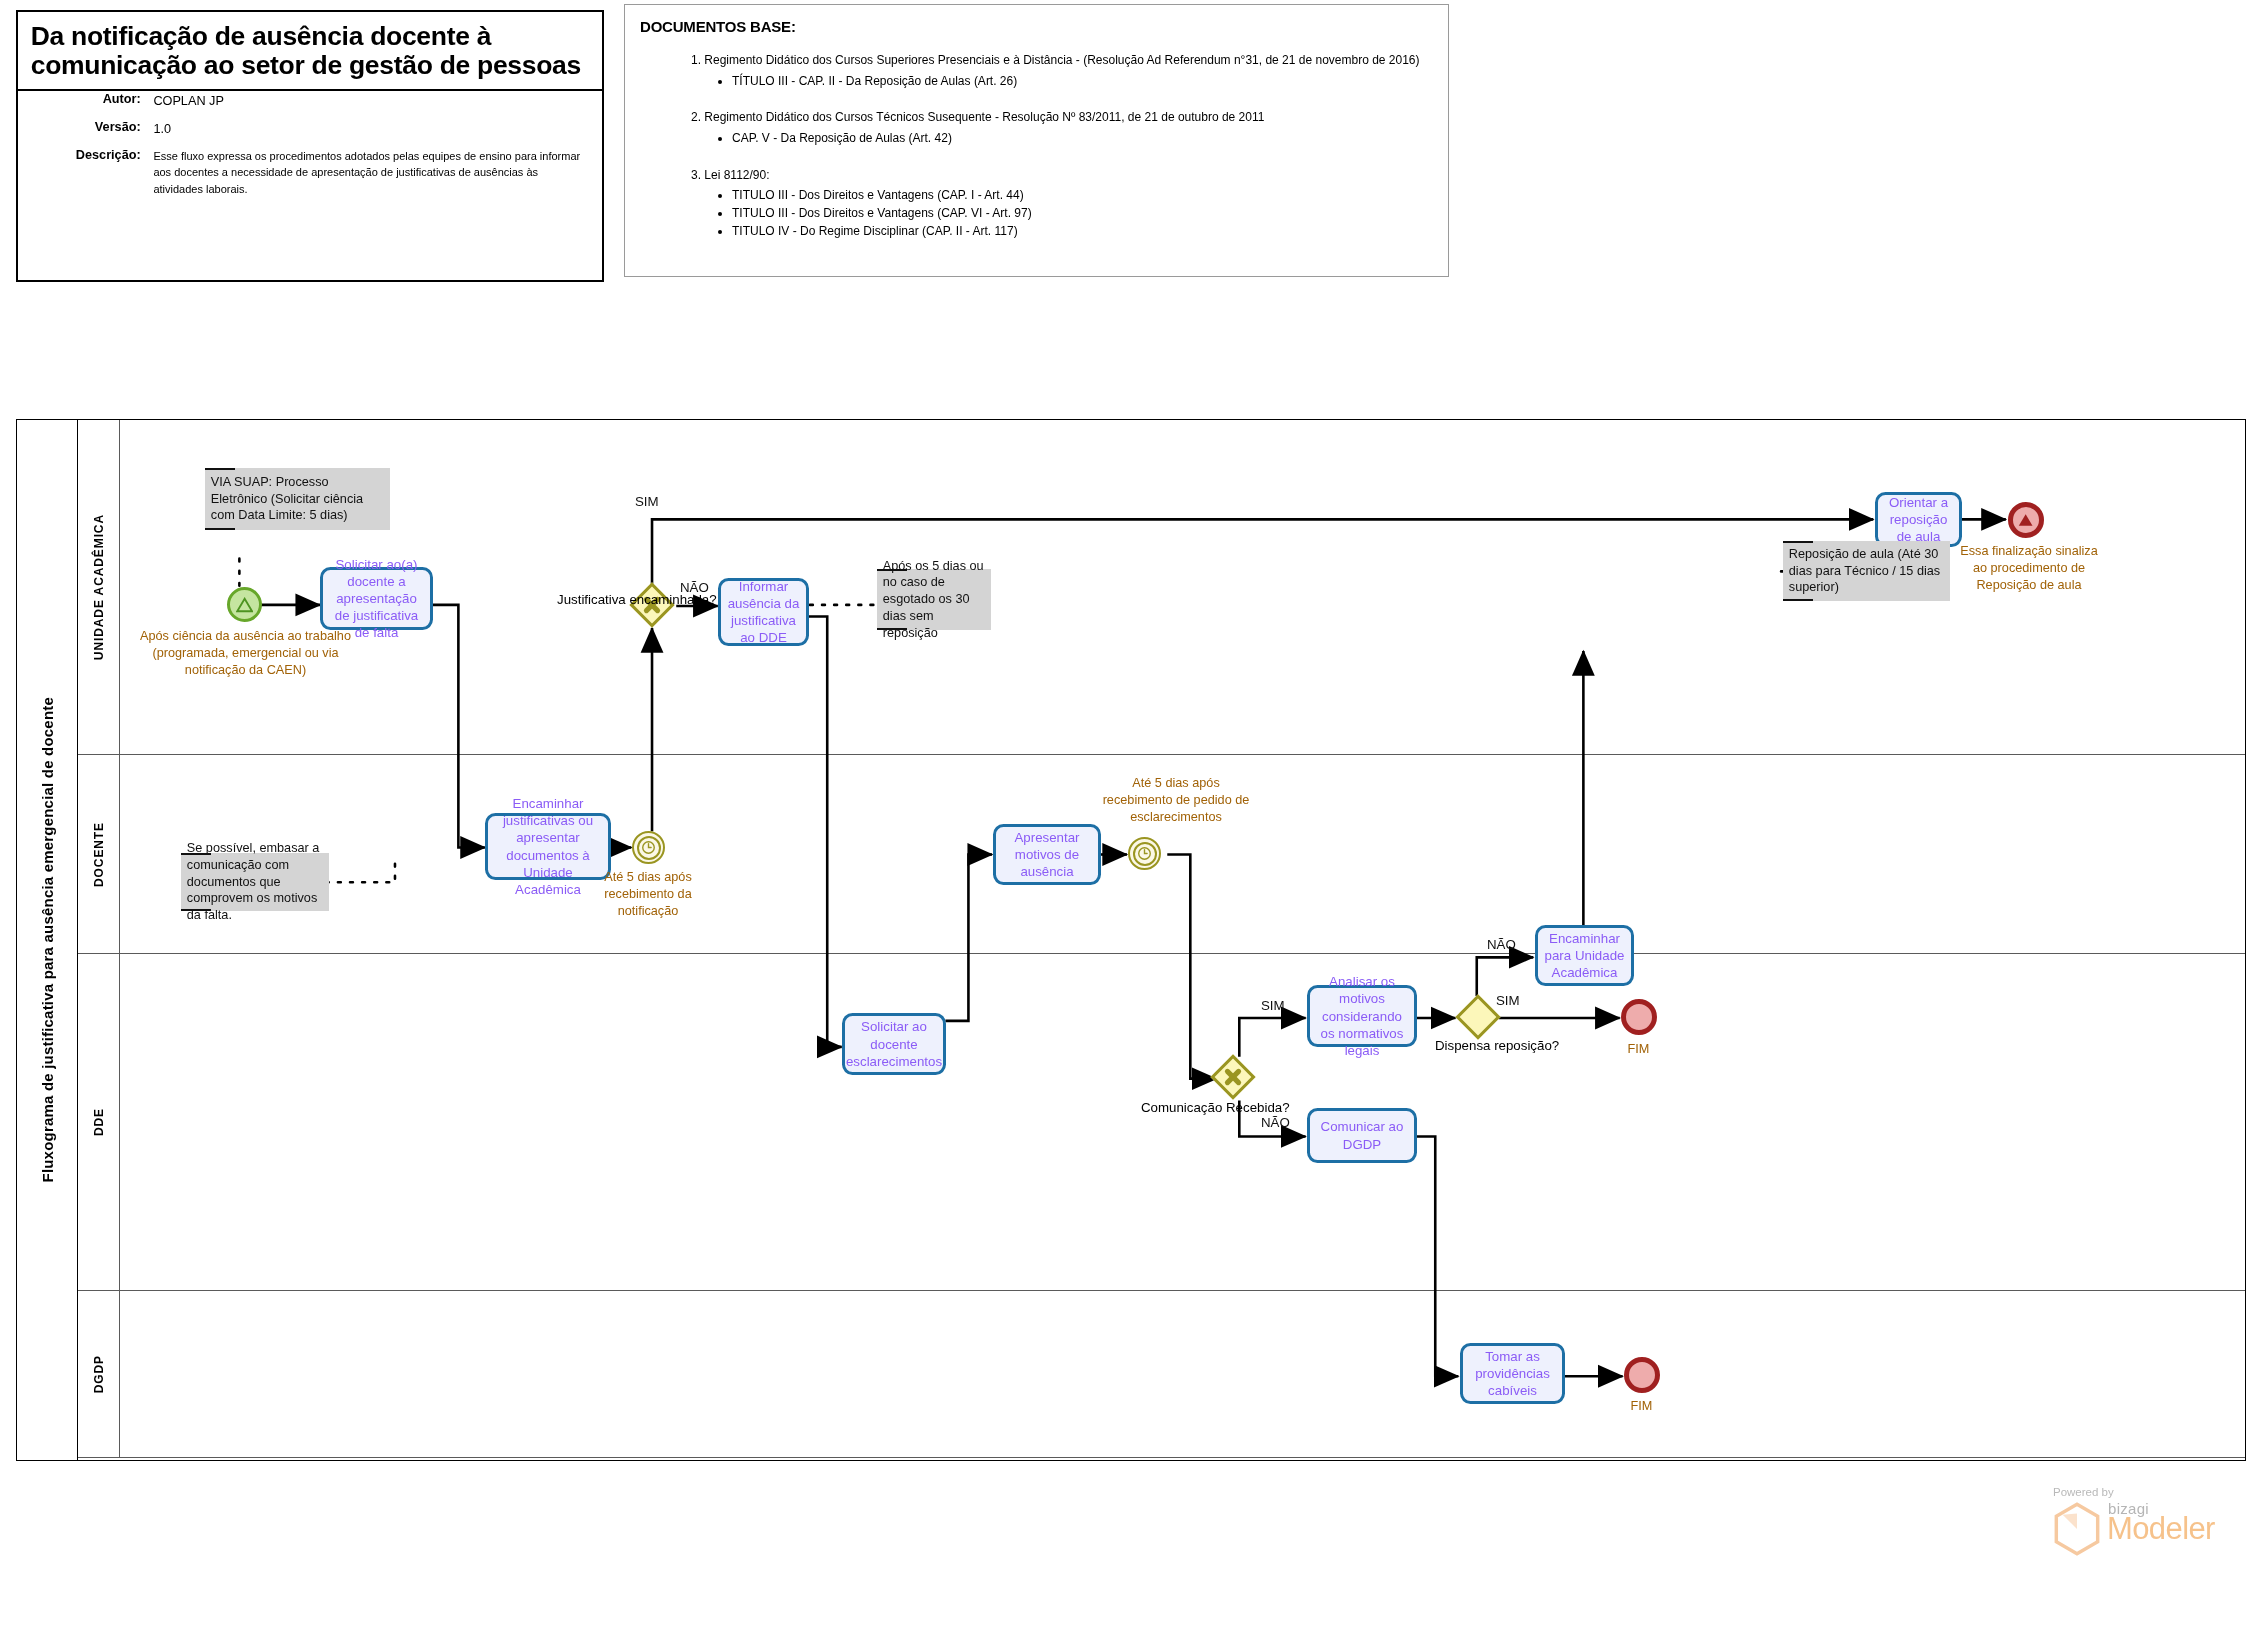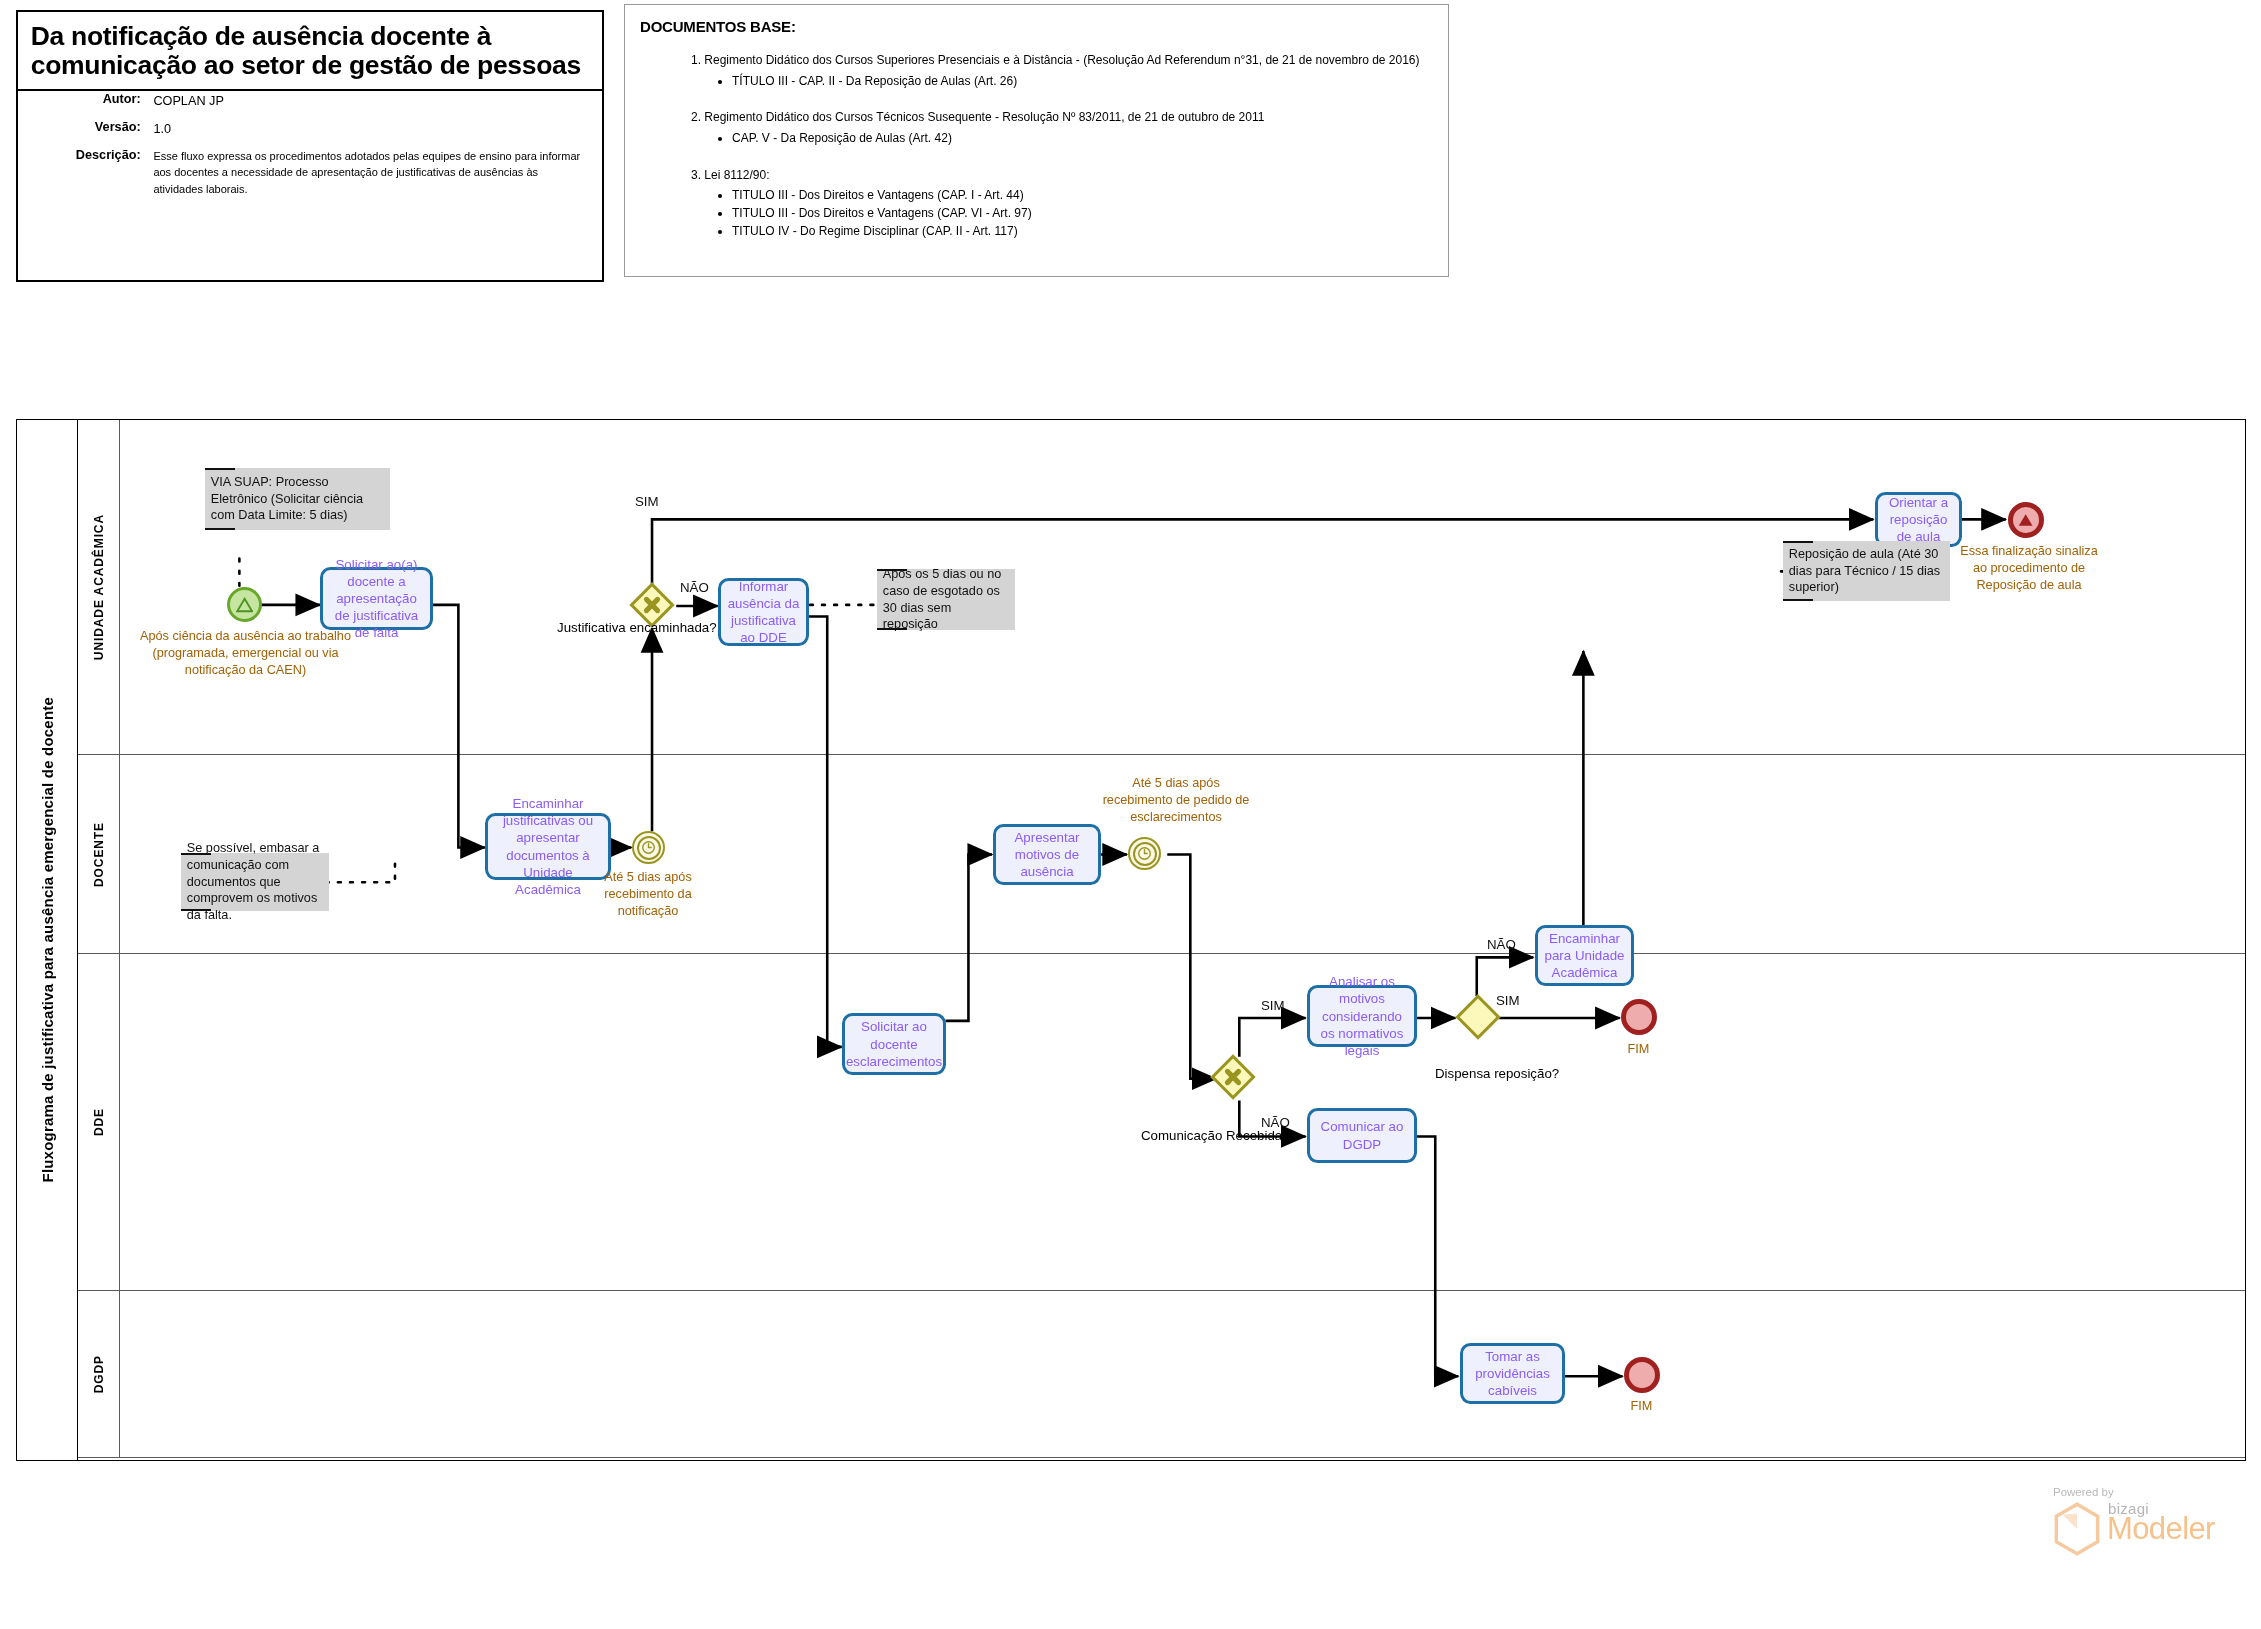--- a/index.html
+++ b/index.html
@@ -32,21 +32,21 @@
   .lane-hdr{position:absolute;left:0;top:0;width:42px;height:100%;box-sizing:border-box;display:flex;align-items:center;justify-content:center;border-right:1.7px solid #5a5a5a;}
   .lane-hdr span{writing-mode:vertical-rl;transform:rotate(180deg);font-size:12px;font-weight:bold;letter-spacing:0.9px;white-space:nowrap;}
 
   
   .node{position:absolute;}
   .task{border:3.5px solid #1d6fa5;background:#eef1fd;border-radius:10.4px;box-sizing:border-box;
         display:flex;align-items:center;justify-content:center;text-align:center;
         font-size:13.3px;line-height:1.28;padding:3.5px 4.6px;color:#8b5cf6;}
   .gateway{transform:rotate(45deg);background:#fcf7ba;border:3.5px solid #9a9521;box-sizing:border-box;}
   .gateway .gx{position:absolute;left:0;top:0;width:100%;height:100%;transform:rotate(-45deg);}
-  .gw-label{position:absolute;text-align:center;font-size:13.3px;line-height:1.25;white-space:nowrap;margin-top:28px;}
+  .gw-label{position:absolute;text-align:center;font-size:13.3px;line-height:1.25;white-space:nowrap;}
   .ev-start{border-radius:50%;background:#c5e5a0;border:3.5px solid #67a72a;box-sizing:border-box;display:flex;align-items:center;justify-content:center;}
   .ev-end{border-radius:50%;background:#eeacac;border:5.2px solid #a02020;box-sizing:border-box;display:flex;align-items:center;justify-content:center;}
   .ev-timer{border-radius:50%;background:#fbf8e6;border:2.9px solid #9a9521;box-sizing:border-box;display:flex;align-items:center;justify-content:center;}
   .ev-timer .inner{border-radius:50%;border:2.3px solid #9a9521;box-sizing:border-box;display:flex;align-items:center;justify-content:center;}
   .annot{background:#d4d4d4;box-sizing:border-box;display:flex;align-items:center;justify-content:center;text-align:left;
          font-size:12.7px;line-height:1.32;padding:3.5px 5.8px;color:#111;}
   .annot::before,.annot::after{content:"";position:absolute;left:0;width:30px;height:1.7px;background:#111;}
   .annot::before{top:0;}
   .annot::after{bottom:0;}
   .cap{position:absolute;text-align:center;font-size:12.7px;line-height:1.34;color:#a16207;}
@@ -207,21 +207,21 @@
         <svg class="gx" viewBox="0 0 56 56">
           <path d="M16,16 L40,40 M40,16 L16,40" stroke="#9a9521" stroke-width="11" stroke-linecap="round" fill="none"></path>
         </svg>
       </div>
       <div class="gw-label" style="left:479px;top:172px;width:87px;text-align:right;">Justificativa encaminhada?</div>
       <div class="flowlbl" style="left:602px;top:160px;">NÃO</div>
       <div class="flowlbl" style="left:557px;top:74px;">SIM</div>
 
       <div class="node task" style="left:640px;top:158px;width:91px;height:68px;">Informar ausência da justificativa ao DDE</div>
 
-      <div class="node annot" style="left:799px;top:149px;width:138px;height:61px;">Após os 5 dias ou no caso de esgotado os 30 dias sem reposição</div>
+      <div class="node annot" style="left:799px;top:149px;width:114px;height:61px;">Após os 5 dias ou no caso de esgotado os 30 dias sem reposição</div>
 
       <div class="node task" style="left:1797px;top:72px;width:87px;height:55px;">Orientar a reposição de aula</div>
 
       <div class="node annot" style="left:1705px;top:121px;width:167px;height:60px;">Reposição de aula (Até 30 dias para Técnico / 15 dias superior)</div>
 
       <div class="node ev-end" style="left:1930px;top:82px;width:36px;height:36px;">
         <svg width="17.3" height="16" viewBox="0 0 30 28">
           <path d="M15,4 L27,24 L3,24 z" fill="#a02020"></path>
         </svg>
       </div>

